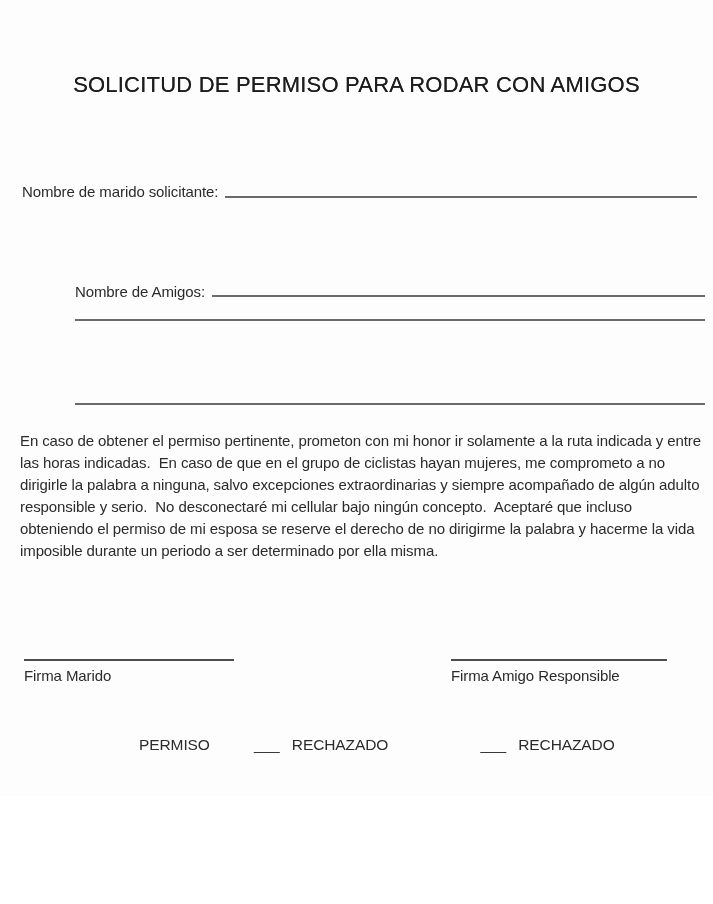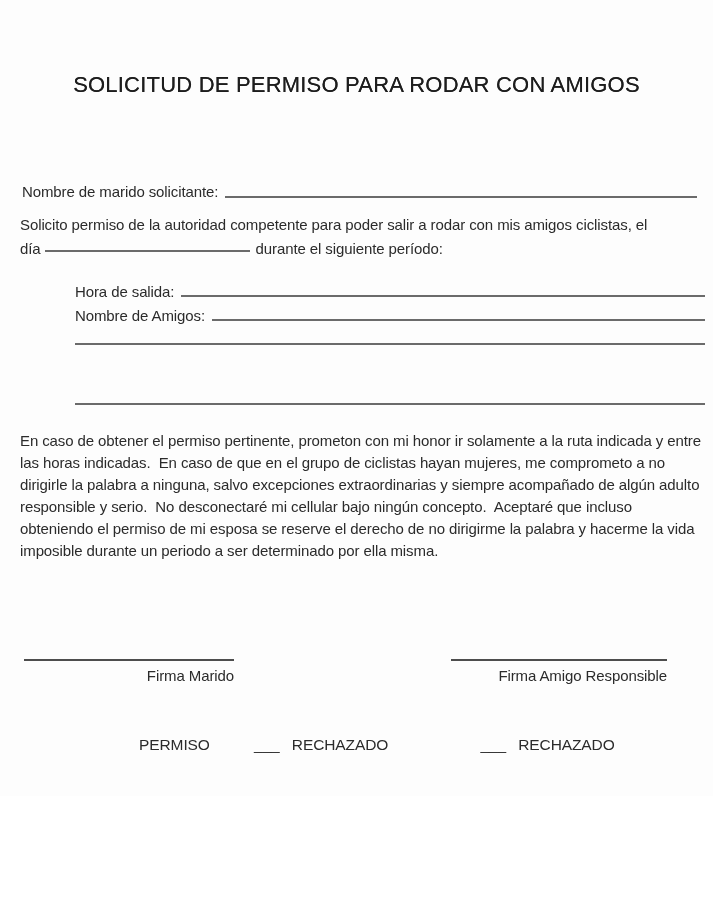--- a/index.html
+++ b/index.html
@@ -94,21 +94,21 @@
     line-height: 22px;
     white-space: pre-wrap;
   }
   .sig-line {
     position: absolute;
     height: 11px;
     border-bottom: 2px solid #4d4d4d;
   }
   .sig-label {
     position: absolute;
-    text-align: right;
+    text-align: left;
   }
   .sig-line-husband  { top: 648px; left: 24px;  width: 210px; }
   .sig-label-husband { top: 667px; left: 24px;  width: 210px; }
   .sig-line-friend   { top: 648px; left: 451px; width: 216px; }
   .sig-label-friend  { top: 667px; left: 451px; width: 216px; }
   .decision-row {
     position: absolute;
     top: 736px;
     left: 139px;
     font-size: 15.5px;
@@ -132,32 +132,22 @@
 
 <div class="page">
 
   <div class="doc-title">SOLICITUD DE PERMISO PARA RODAR CON AMIGOS</div>
 
   <div class="fill-row applicant-row">
     <span class="fill-label">Nombre de marido solicitante:</span>
     <span class="fill-blank"></span>
   </div>
 
-  <div class="request-block">
-    <div>Solicito permiso de la autoridad competente para poder salir a rodar con mis amigos ciclistas, el</div>
-    <div>
-      <span>día</span><span class="inline-blank"></span><span>durante el siguiente período:</span>
-    </div>
-  </div>
 
   <div class="fields-block">
-    <div class="field-row">
-      <span class="fill-label">Hora de salida:</span>
-      <span class="fill-blank"></span>
-    </div>
     <div class="field-row">
       <span class="fill-label">Nombre de Amigos:</span>
       <span class="fill-blank"></span>
     </div>
     <div class="field-row">
       <span class="fill-blank"></span>
     </div>
   </div>
 
   <div class="continuation-line"></div>

